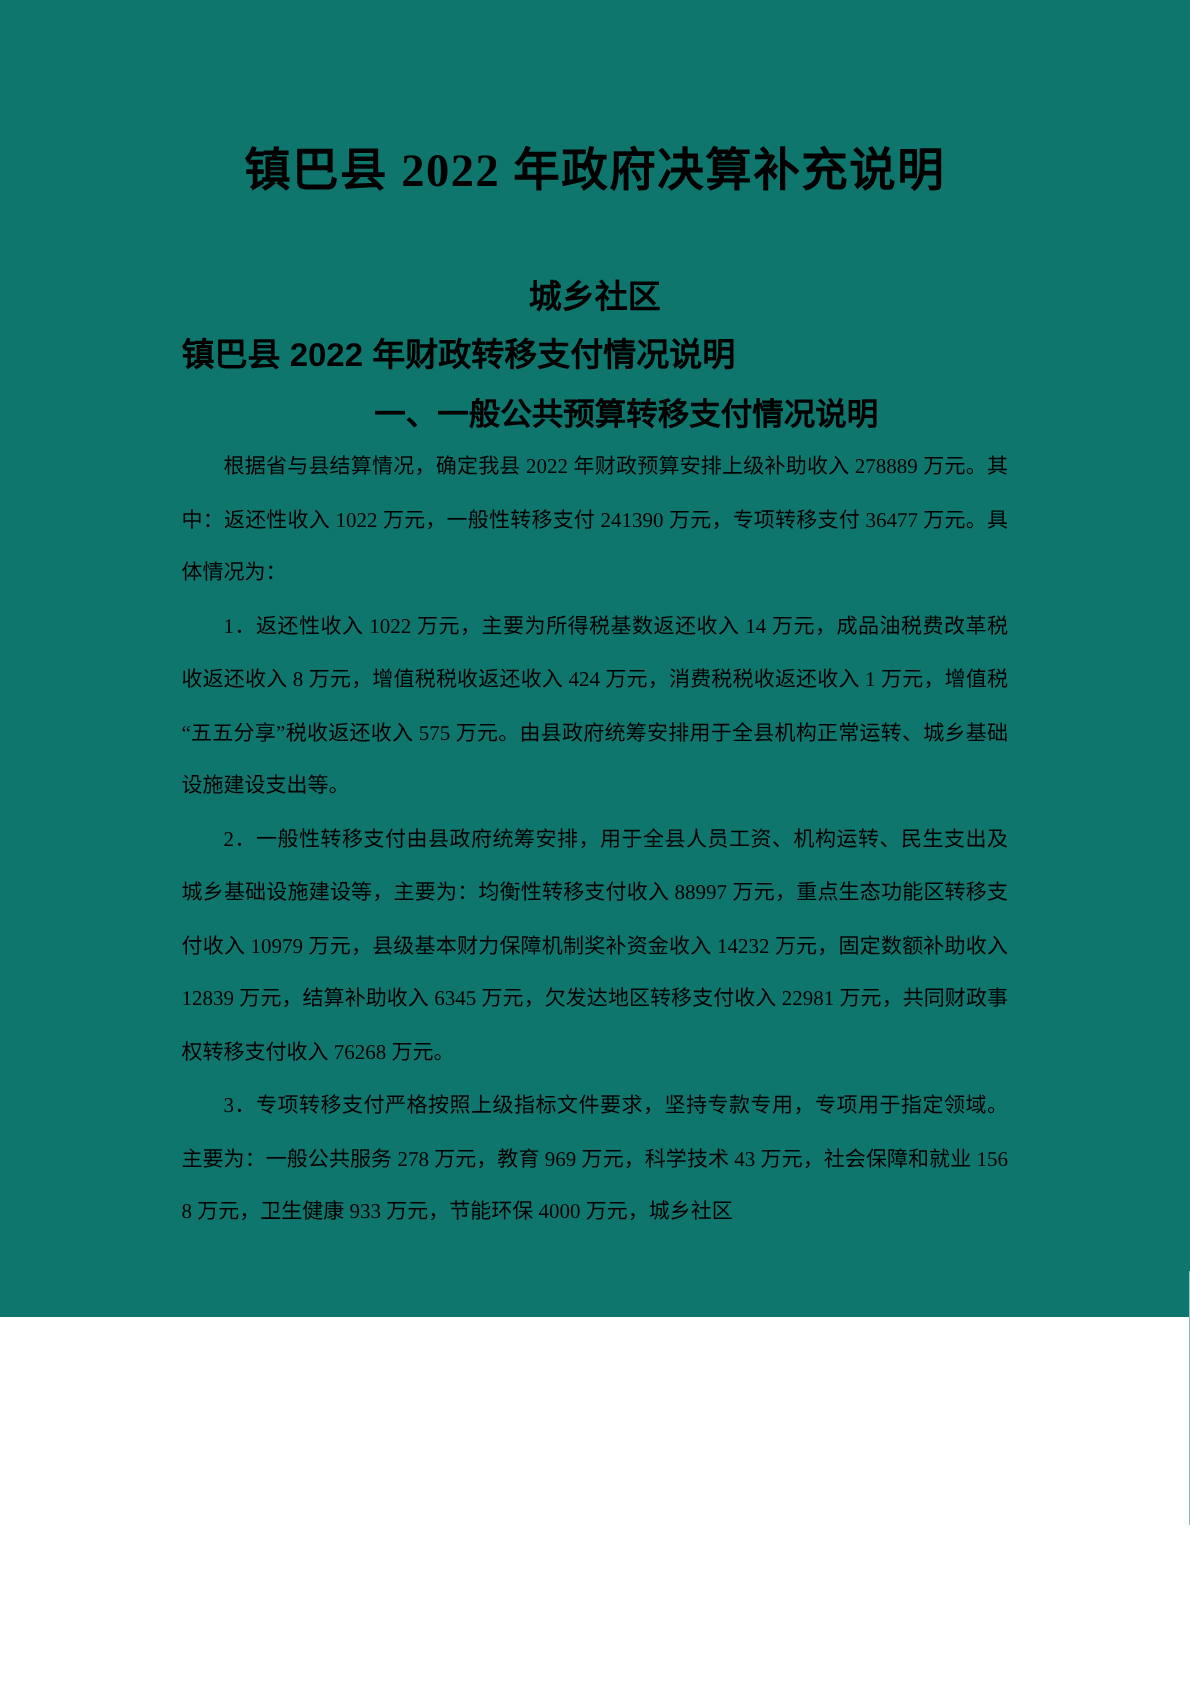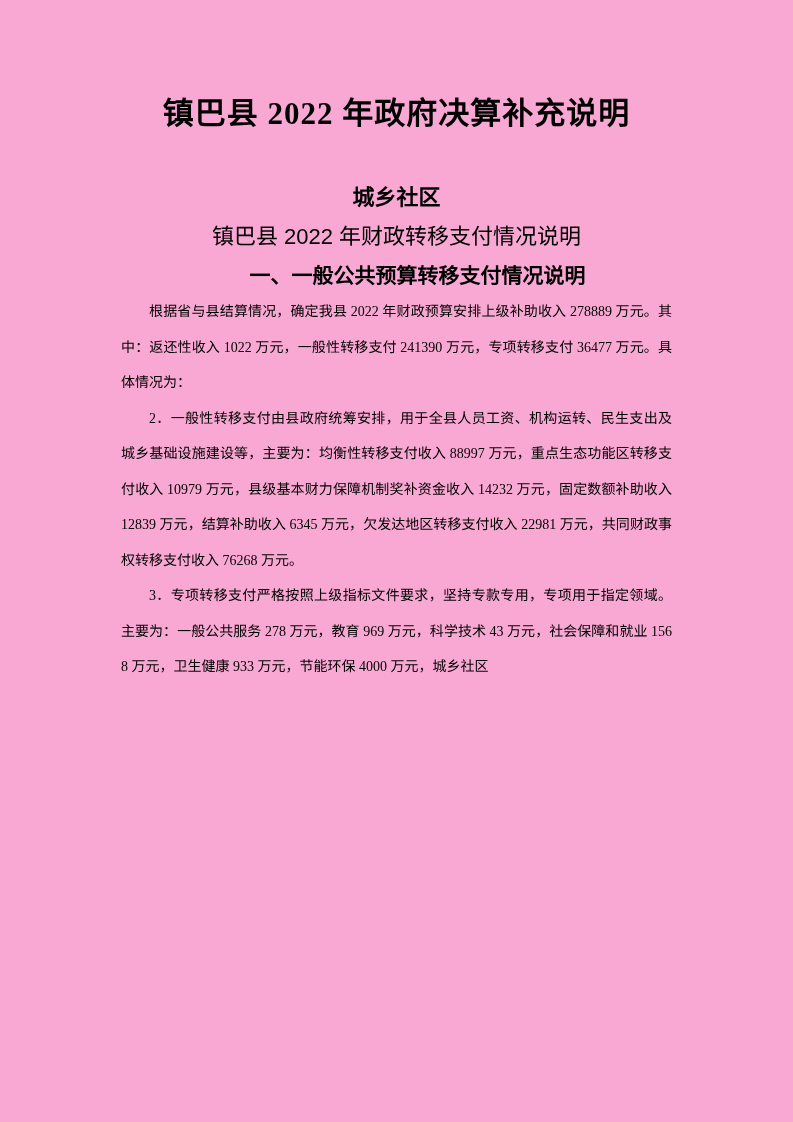--- a/index.html
+++ b/index.html
@@ -3,23 +3,23 @@
 <meta charset="utf-8">
 <style>
   html, body {
     margin: 0;
     padding: 0;
     background: #ffffff;
   }
   .page {
     position: relative;
     width: 793px;
-    height: 1122px;
+    height: 878px;
     margin: 0;
-    background: #f9a8d4;
+    background: #0f766e;
     color: #000000;
     box-sizing: border-box;
     padding: 92px 121px 0 121px;
     overflow: hidden;
     font-family: "Liberation Serif", "DejaVu Serif", serif;
   }
   .doc-title {
     margin: 0;
     font-family: "Liberation Serif", "DejaVu Serif", serif;
     font-weight: bold;
@@ -33,24 +33,23 @@
     margin: 46px 0 0 0;
     font-family: "Liberation Sans", "DejaVu Sans", sans-serif;
     font-weight: bold;
     font-size: 22px;
     line-height: 32px;
     text-align: center;
   }
   .part-subtitle {
     margin: 7px 0 0 0;
     font-family: "Liberation Sans", "DejaVu Sans", sans-serif;
-    font-weight: normal;
+    font-weight: bold;
     font-size: 22px;
     line-height: 32px;
-    text-align: center;
   }
   .section-heading {
     margin: 5px 0 0 0;
     font-family: "Liberation Serif", "DejaVu Serif", serif;
     font-weight: bold;
     font-size: 21px;
     line-height: 36px;
     text-indent: 2em;
     text-align: center;
   }
@@ -73,18 +72,19 @@
   <h1 class="doc-title">镇巴县 2022 年政府决算补充说明</h1>
 
   <div class="part-heading">城乡社区</div>
 
   <div class="part-subtitle">镇巴县 2022 年财政转移支付情况说明</div>
 
   <div class="section-heading">一、一般公共预算转移支付情况说明</div>
 
   <p class="body-para">根据省与县结算情况，确定我县 2022 年财政预算安排上级补助收入 278889 万元。其中：返还性收入 1022 万元，一般性转移支付 241390 万元，专项转移支付 36477 万元。具体情况为：</p>
 
+  <p class="body-para">1．返还性收入 1022 万元，主要为所得税基数返还收入 14 万元，成品油税费改革税收返还收入 8 万元，增值税税收返还收入 424 万元，消费税税收返还收入 1 万元，增值税“五五分享”税收返还收入 575 万元。由县政府统筹安排用于全县机构正常运转、城乡基础设施建设支出等。</p>
 
   <p class="body-para">2．一般性转移支付由县政府统筹安排，用于全县人员工资、机构运转、民生支出及城乡基础设施建设等，主要为：均衡性转移支付收入 88997 万元，重点生态功能区转移支付收入 10979 万元，县级基本财力保障机制奖补资金收入 14232 万元，固定数额补助收入 12839 万元，结算补助收入 6345 万元，欠发达地区转移支付收入 22981 万元，共同财政事权转移支付收入 76268 万元。</p>
 
   <p class="body-para">3．专项转移支付严格按照上级指标文件要求，坚持专款专用，专项用于指定领域。主要为：一般公共服务 278 万元，教育 969 万元，科学技术 43 万元，社会保障和就业 1568 万元，卫生健康 933 万元，节能环保 4000 万元，城乡社区</p>
 
 </div>
 
 </body></html>

